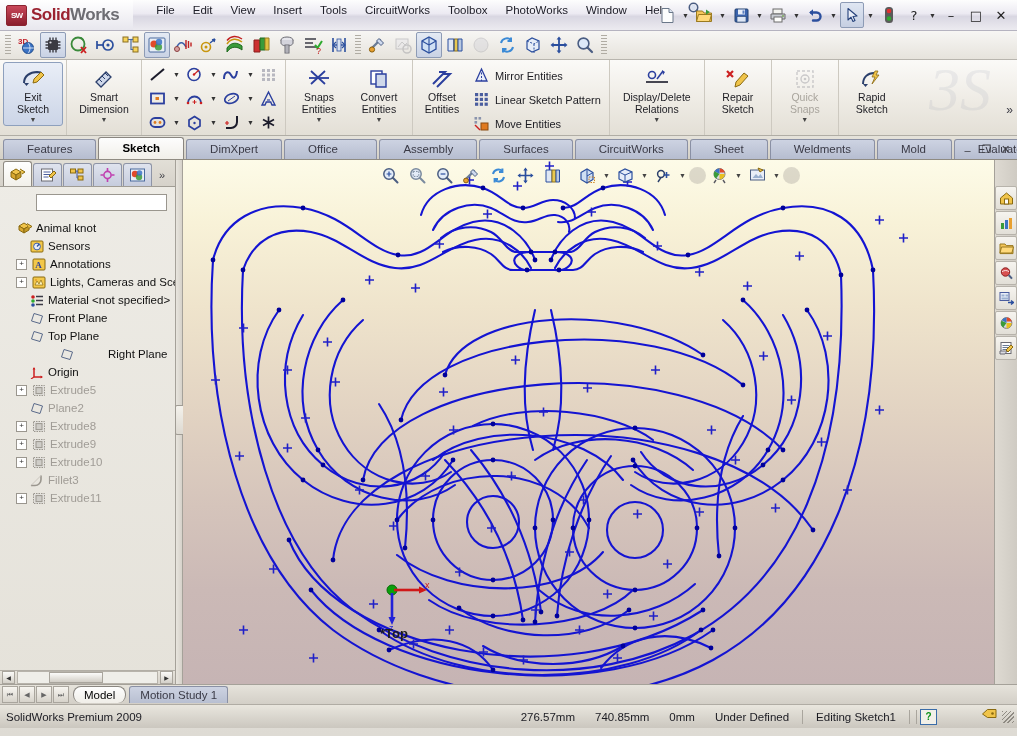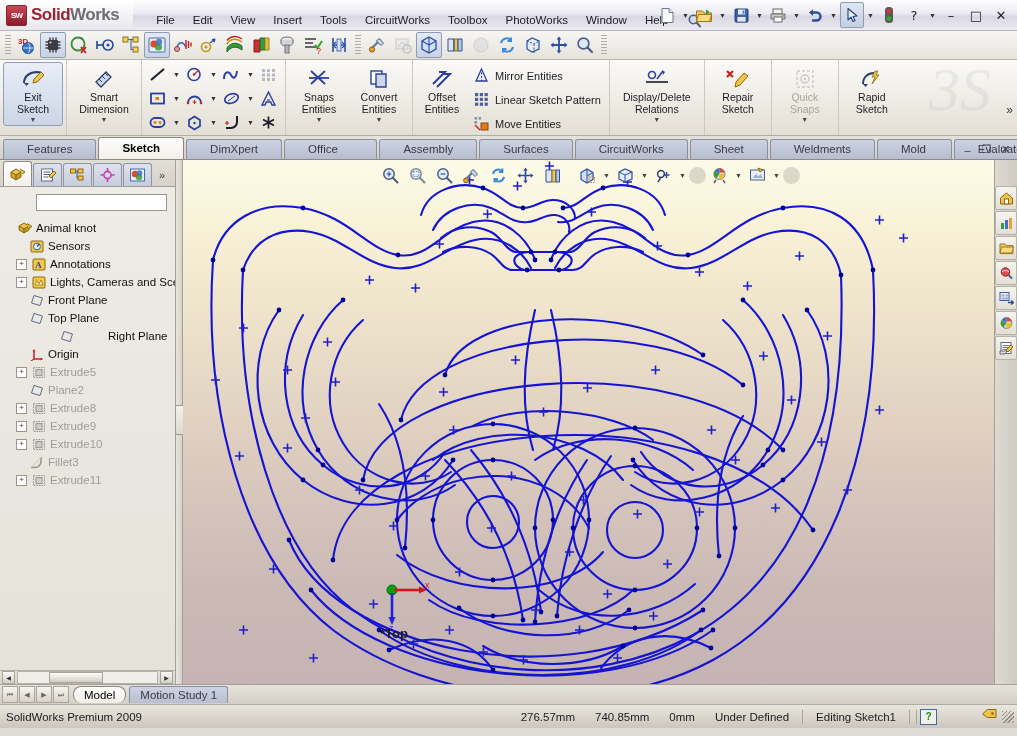--- a/index.html
+++ b/index.html
@@ -9,21 +9,21 @@
     font-size:11px;
     background:#d4d0c8;
     -webkit-font-smoothing:antialiased;
   }
   .app{position:relative;width:1017px;height:736px;
        background:linear-gradient(#f2f1ef,#dedbd4);}
 
   
   .titlebar{position:relative;height:30px;
      background:linear-gradient(#fdfdfd 0%,#eceaf2 45%,#d9d7e2 55%,#ecebf0 100%);
-     border-bottom:1px solid #b5b3c0;display:flex;align-items:flex-end;}
+     border-bottom:1px solid #b5b3c0;display:flex;align-items:flex-start;}
   .logo{display:flex;align-items:center;gap:4px;padding:0 14px 0 6px;height:30px;
      background:linear-gradient(#ffffff,#e8e7ee);}
   .logo-mark{width:19px;height:19px;border:1px solid #8a2430;border-radius:2px;
      background:linear-gradient(#c9485a,#8a1d2c);color:#fff;font-size:8px;font-weight:bold;
      display:flex;align-items:center;justify-content:center;letter-spacing:-1px;}
   .logo-text{font-size:17px;font-weight:bold;letter-spacing:-0.5px;}
   .logo-text .solid{color:#9b2230;}
   .logo-text .works{color:#6d6d73;}
   .menu{display:flex;align-items:center;gap:0;margin-left:14px;}
   .menu-item{padding:4px 9px;color:#20202a;font-size:11.5px;cursor:default;border-radius:2px;}
@@ -796,20 +796,32 @@
           <div class="tnode" style="padding-left: 12px;">
             <div class="plus">+</div>
             <span class="ticon">
               <svg width="14" height="13" viewBox="0 0 14 13">
                 <rect x="1" y="1" width="12" height="11" rx="1" fill="#f3c84a" stroke="#8a6a10"></rect>
                 <path d="M3 9l2-4 2 3 2-4 2 5z" fill="#fff4c0" stroke="#8a6a10" stroke-width=".7"></path>
                 <circle cx="4" cy="4" r="1.1" fill="#e8a030"></circle>
               </svg>
             </span>
             <span>Lights, Cameras and Scen</span>
+          </div>
+          <div class="tnode" style="padding-left: 12px;">
+            <div class="plus none"></div>
+            <span class="ticon">
+              <svg width="14" height="13" viewBox="0 0 14 13">
+                <circle cx="3" cy="3" r="1.8" fill="#cc2020"></circle>
+                <circle cx="3" cy="7" r="1.8" fill="#2faa2f"></circle>
+                <circle cx="3" cy="11" r="1.8" fill="#2b4f9e"></circle>
+                <path d="M6 2.5h7M6 6.5h7M6 10.5h7" stroke="#3b3b46" stroke-width="1.5"></path>
+              </svg>
+            </span>
+            <span>Material &lt;not specified&gt;</span>
           </div>
           <div class="tnode" style="padding-left: 12px;">
             <div class="plus none"></div>
             <span class="ticon">
               <svg width="14" height="13" viewBox="0 0 14 13">
                 <path d="M4 1.5 12.5 4 10 11.5 1.5 9z" fill="none" stroke="#5a6a8a" stroke-width="1"></path>
               </svg>
             </span>
             <span>Front Plane</span>
           </div>

